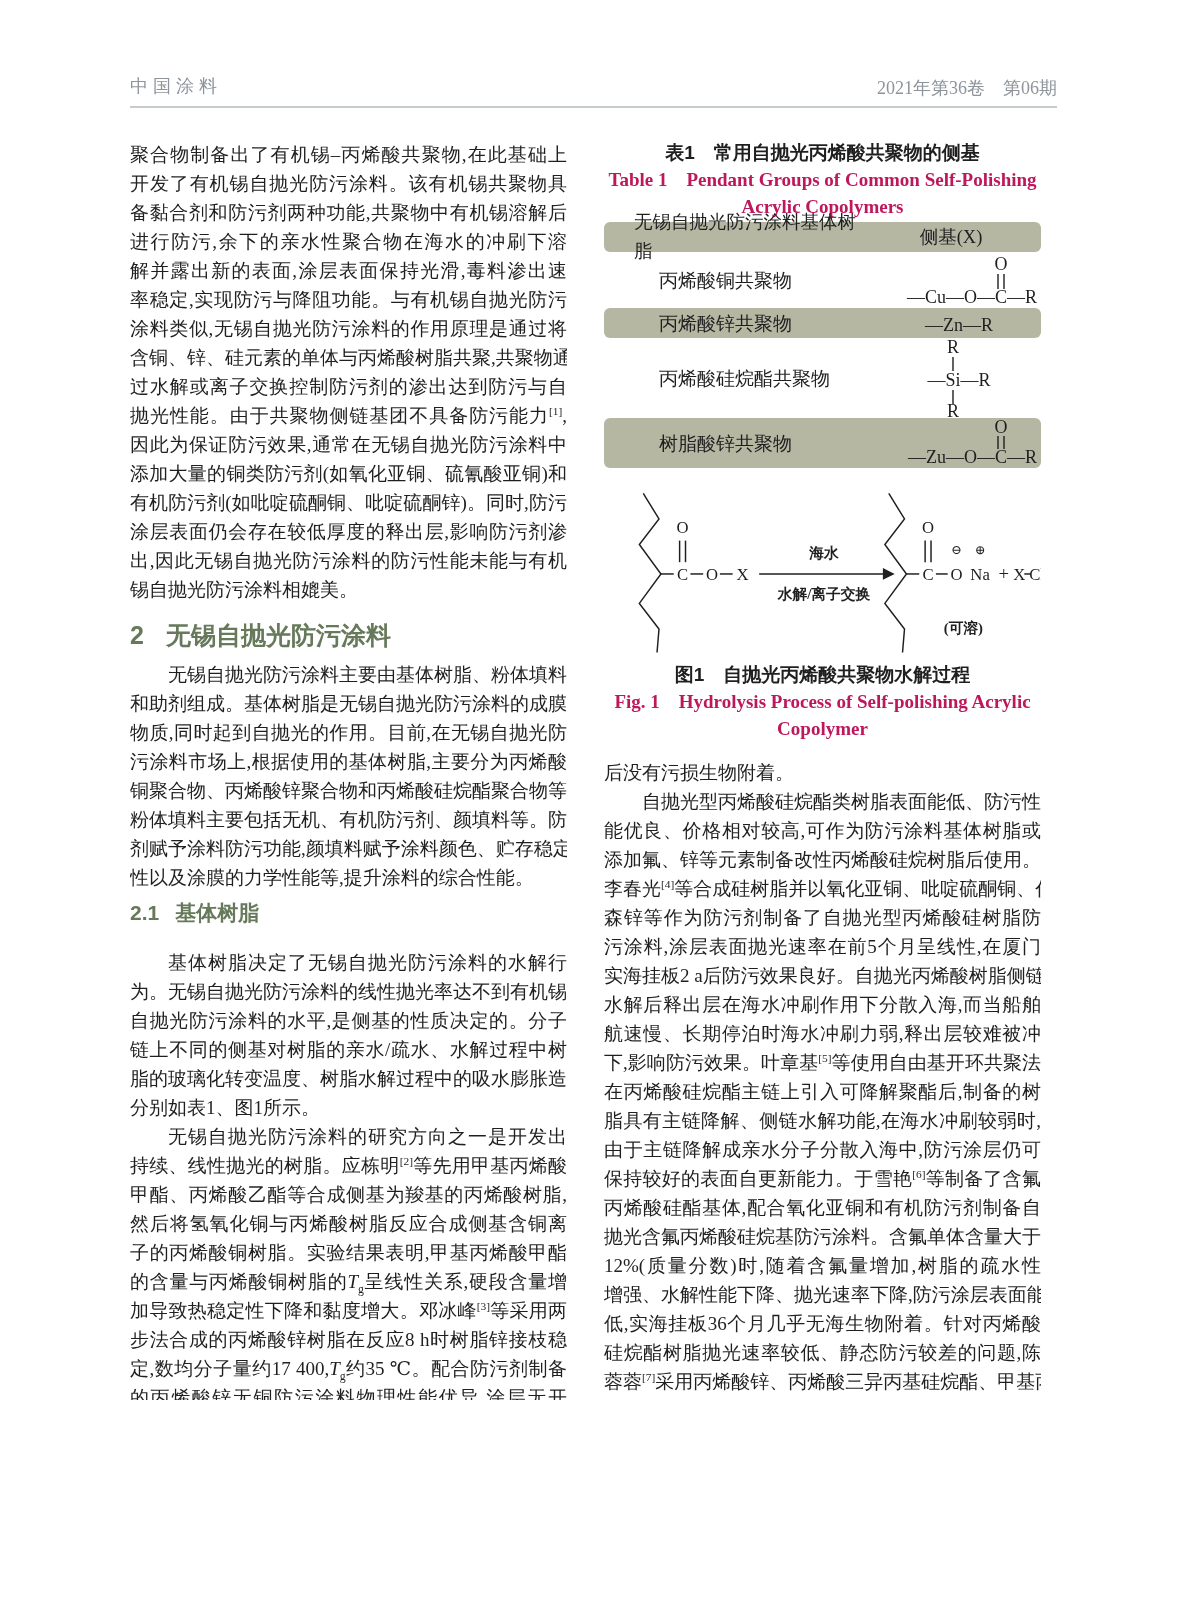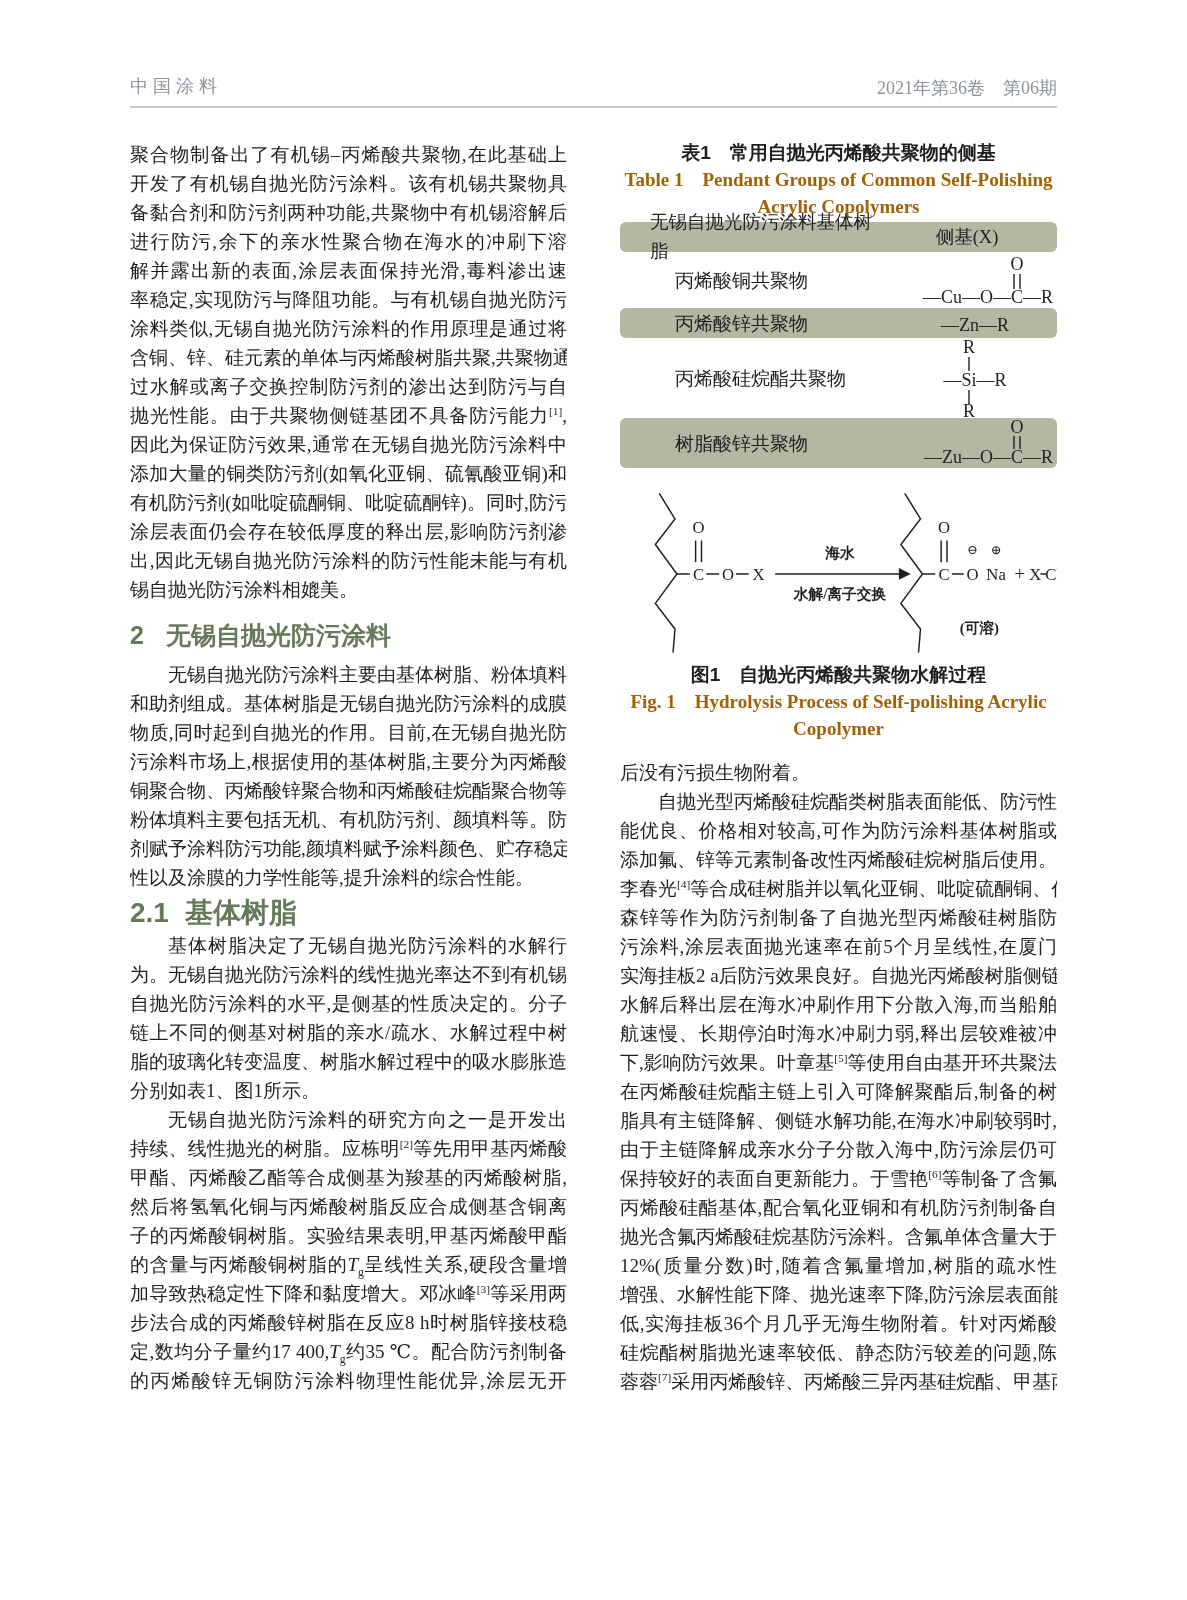--- a/index.html
+++ b/index.html
@@ -6,37 +6,37 @@
   .page{position:relative;width:1187px;height:1400px;background:#ffffff;overflow:hidden;
         font-family:"Liberation Serif","DejaVu Serif",serif;color:#1f1f1f;}
   
   .header{position:absolute;left:130px;top:74px;width:927px;height:30px;}
   .journal{position:absolute;left:0;top:0;font-size:18px;letter-spacing:5px;color:#8d949b;}
   .issue{position:absolute;right:0;top:2px;font-size:18px;color:#8d949b;}
   .head-rule{position:absolute;left:130px;top:106px;width:927px;height:2px;background:#c6cbce;}
   
   .col{position:absolute;top:140px;width:437px;font-size:19px;line-height:29px;}
   .col-left{left:130px;}
-  .col-right{left:620px;}
+  .col-right{left:604px;}
   .tline{white-space:nowrap;text-align:justify;text-align-last:justify;overflow:hidden;}
   .tline.lastline{text-align-last:left;}
   .tline.indent{text-indent:2em;}
   sup{font-size:0.60em;vertical-align:super;line-height:0;}
   sub{font-size:0.62em;vertical-align:sub;line-height:0;}
   
   .h2{margin:14px 0 8px 0;font-family:"Liberation Sans","DejaVu Sans",sans-serif;
       font-weight:bold;font-size:25px;line-height:34px;color:#66795a;}
   .h2 .hnum{margin-right:22px;}
-  .h21{margin:6px 0 3px 0;font-family:"Liberation Sans","DejaVu Sans",sans-serif;
-      font-weight:bold;font-size:28px;line-height:30px;color:#66795a;}
+  .h21{margin:6px 0 20px 0;font-family:"Liberation Sans","DejaVu Sans",sans-serif;
+      font-weight:bold;font-size:21px;line-height:30px;color:#66795a;}
   .h21 .hnum{margin-right:16px;}
   
   .cap-zh{font-family:"Liberation Sans","DejaVu Sans",sans-serif;font-weight:bold;
           font-size:19px;line-height:26px;text-align:center;color:#1f1f1f;}
-  .cap-en{font-weight:bold;font-size:19px;line-height:27px;text-align:center;color:#a16207;}
+  .cap-en{font-weight:bold;font-size:19px;line-height:27px;text-align:center;color:#be185d;}
   
   .t1{margin-top:2px;width:437px;}
   .t1-row{display:flex;align-items:center;}
   .t1-band{background:#b5b7a3;border-radius:6px;}
   .t1-head{height:30px;font-size:18.5px;}
   .t1-head .c1{padding-left:30px;flex:1;}
   .t1-head .c2{width:180px;text-align:center;}
   .t1 .label{padding-left:55px;flex:1;font-size:19px;}
   .t1 .fz{width:185px;}
   .fsvg text{font-family:"Liberation Serif","DejaVu Serif",serif;font-size:18px;fill:#1f1f1f;}

